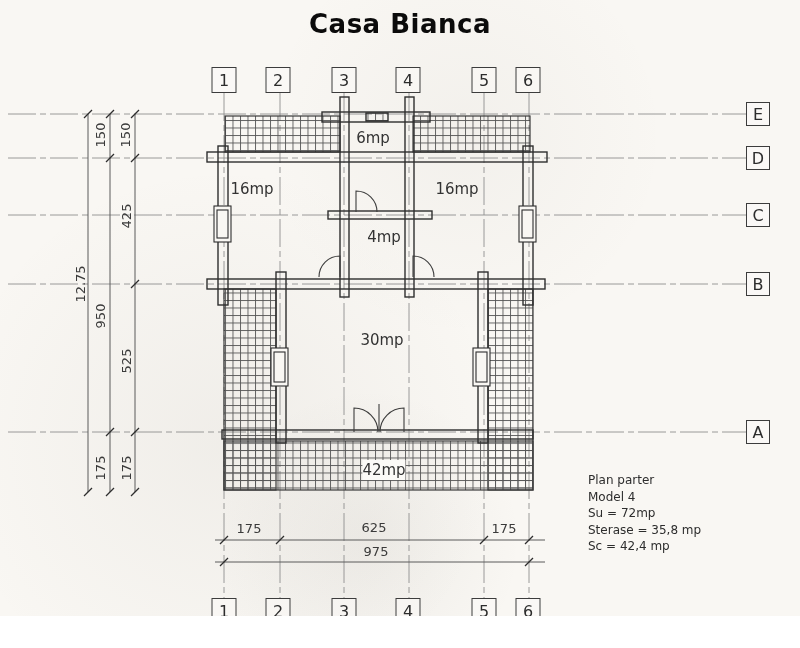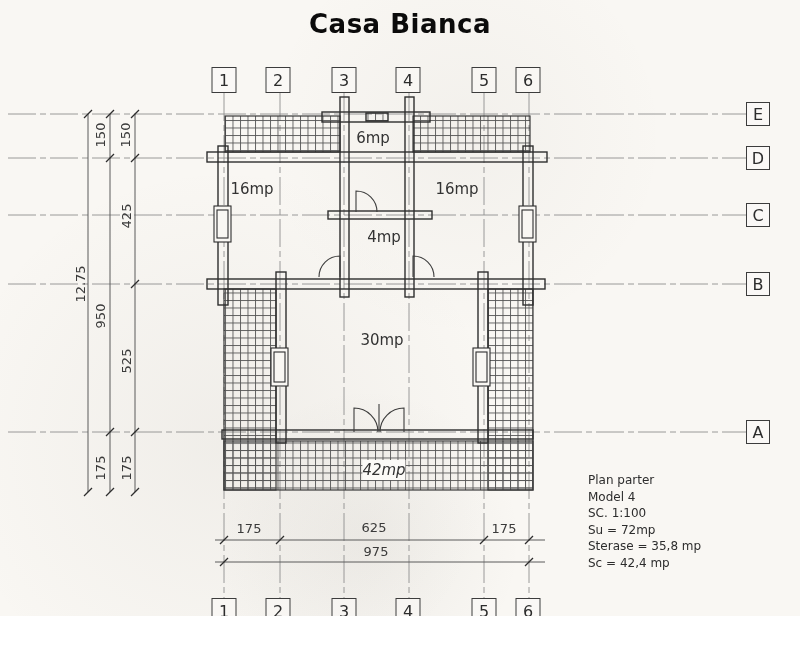--- a/index.html
+++ b/index.html
@@ -27,21 +27,21 @@
   .gmark.row{width:24px;height:24px;}
   .dim{
     position:absolute;font-size:13px;color:#3a3a3a;white-space:nowrap;
     transform:translate(-50%,-50%);
   }
   .dim.v{transform:translate(-50%,-50%) rotate(-90deg);}
   .room-label{
     position:absolute;font-size:15px;color:#333;white-space:nowrap;
     transform:translate(-50%,-50%);
   }
-  .room-label.chip{background:#fbfaf7;padding:1px 0;font-style:italic;}
+  .room-label.chip{background:#fbfaf7;padding:1px 0;}
   .info{
     position:absolute;left:588px;top:472px;
     font-size:12px;line-height:16.6px;color:#2d2d2d;
   }
 </style>
 </head>
 <body>
 
 <div class="page">
 
@@ -176,19 +176,18 @@
   <div class="room-label" style="left:373px;top:138px">6mp</div>
   <div class="room-label" style="left:252px;top:189px">16mp</div>
   <div class="room-label" style="left:457px;top:189px">16mp</div>
   <div class="room-label" style="left:384px;top:237px">4mp</div>
   <div class="room-label" style="left:382px;top:340px">30mp</div>
   <div class="room-label chip" style="left:384px;top:470px">42mp</div>
 
   <div class="info">
     <div>Plan parter</div>
     <div>Model 4</div>
-    <div>SC. 1:100</div>
     <div>Su = 72mp</div>
     <div>Sterase = 35,8 mp</div>
     <div>Sc = 42,4 mp</div>
   </div>
 
 </div>
 
 </body></html>

